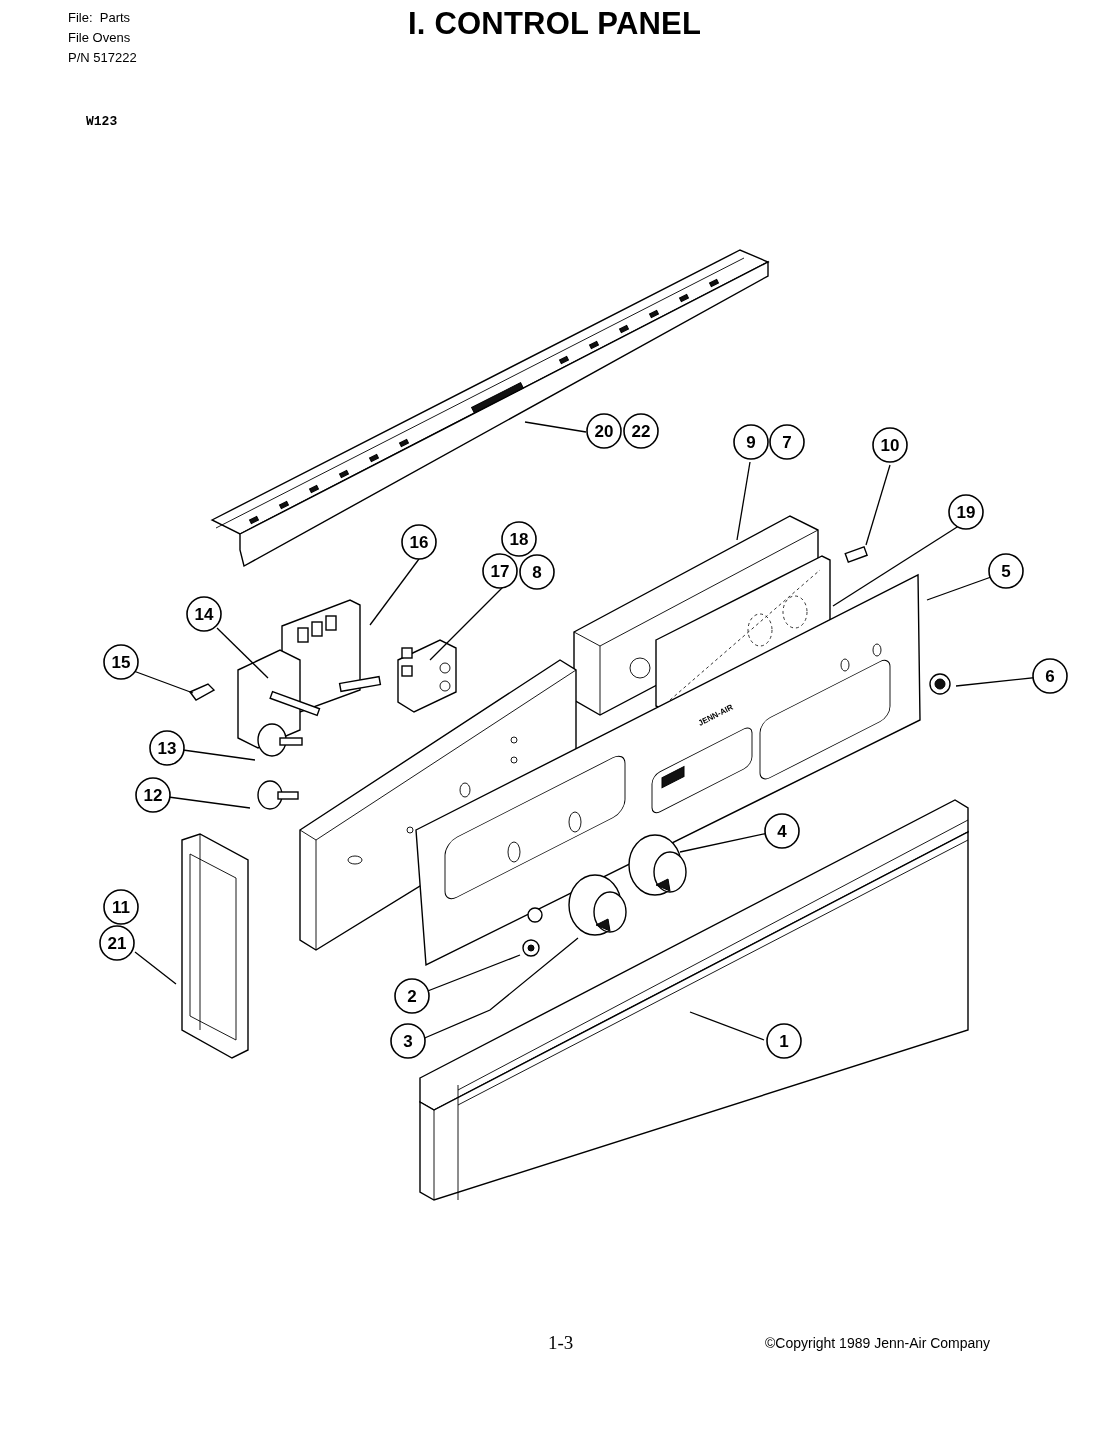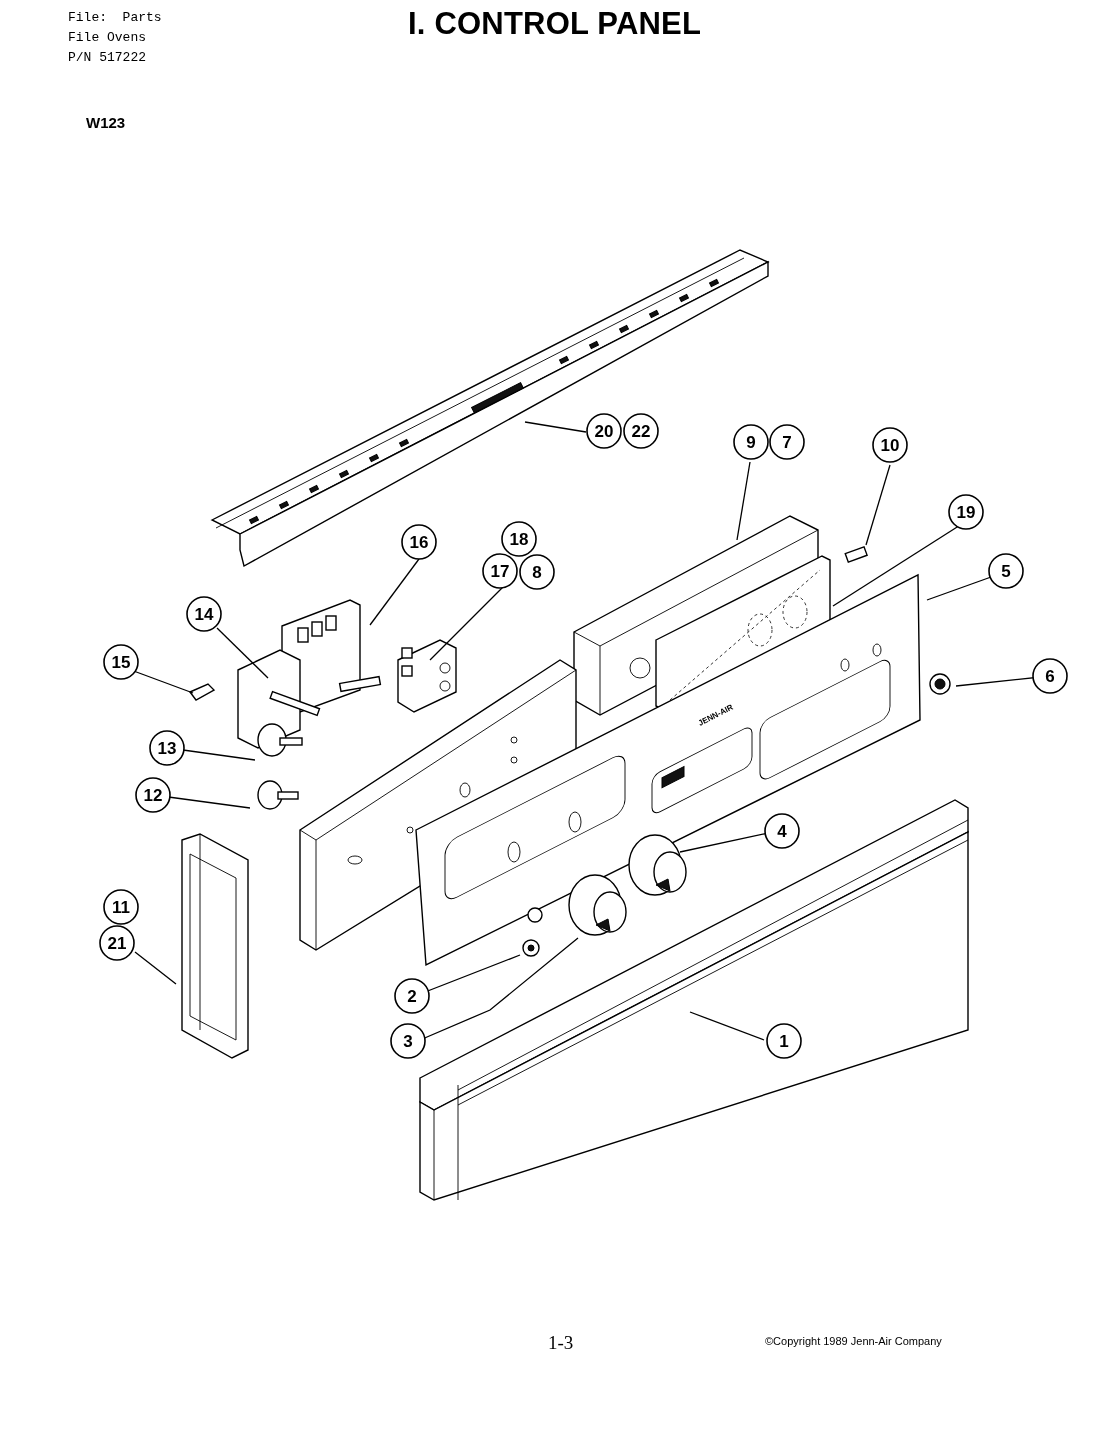--- a/index.html
+++ b/index.html
@@ -1,22 +1,22 @@
 <!DOCTYPE html>
 <html><head>
 <meta charset="utf-8">
 <style>
   html, body { margin:0; padding:0; background:#fff; }
   body { width:1100px; height:1440px; position:relative; overflow:hidden; font-family:"DejaVu Sans Mono", monospace; color:#000; }
-  .meta { position:absolute; left:68px; top:8px; font-family:Liberation Mono, monospace; font-size:13px; line-height:20px; }
+  .meta { position:absolute; left:68px; top:8px; font-family:Liberation Sans, sans-serif; font-size:13px; line-height:20px; }
   .meta div { white-space:pre; }
-  .model { position:absolute; left:86px; top:114px; font-family:Liberation Sans, sans-serif; font-size:15px; font-weight:bold; }
+  .model { position:absolute; left:86px; top:114px; font-family:Liberation Mono, monospace; font-size:13px; font-weight:bold; }
   .title { position:absolute; left:408px; top:6px; font-family:"Liberation Sans", sans-serif; font-weight:bold; font-size:31px; letter-spacing:0.2px;text-align:right; }
   .page-num { position:absolute; left:548px; top:1332px; font-family:"Liberation Serif", serif; font-size:19px; }
-  .copyright { position:absolute; left:765px; top:1335px; font-family:"Liberation Sans", sans-serif; font-size:11px; }
+  .copyright { position:absolute; left:765px; top:1335px; font-family:"Liberation Sans", sans-serif; font-size:14px; }
   svg.diagram { position:absolute; left:0; top:0; width:1100px; height:1440px; }
   .callout circle { fill:#fff; stroke:#000; stroke-width:1.6; }
   .callout text { font-family:"Liberation Sans", sans-serif; font-weight:bold; font-size:17px; text-anchor:middle; dominant-baseline:central; }
   .part { fill:#fff; stroke:#000; stroke-width:1.4; }
   .thin { fill:none; stroke:#000; stroke-width:0.9; }
   .leader { fill:none; stroke:#000; stroke-width:1.3; }
   .dash { fill:none; stroke:#000; stroke-width:0.8; stroke-dasharray:3 3; }
   .dark { fill:#111; stroke:#000; stroke-width:1; }
 </style>
 </head>

